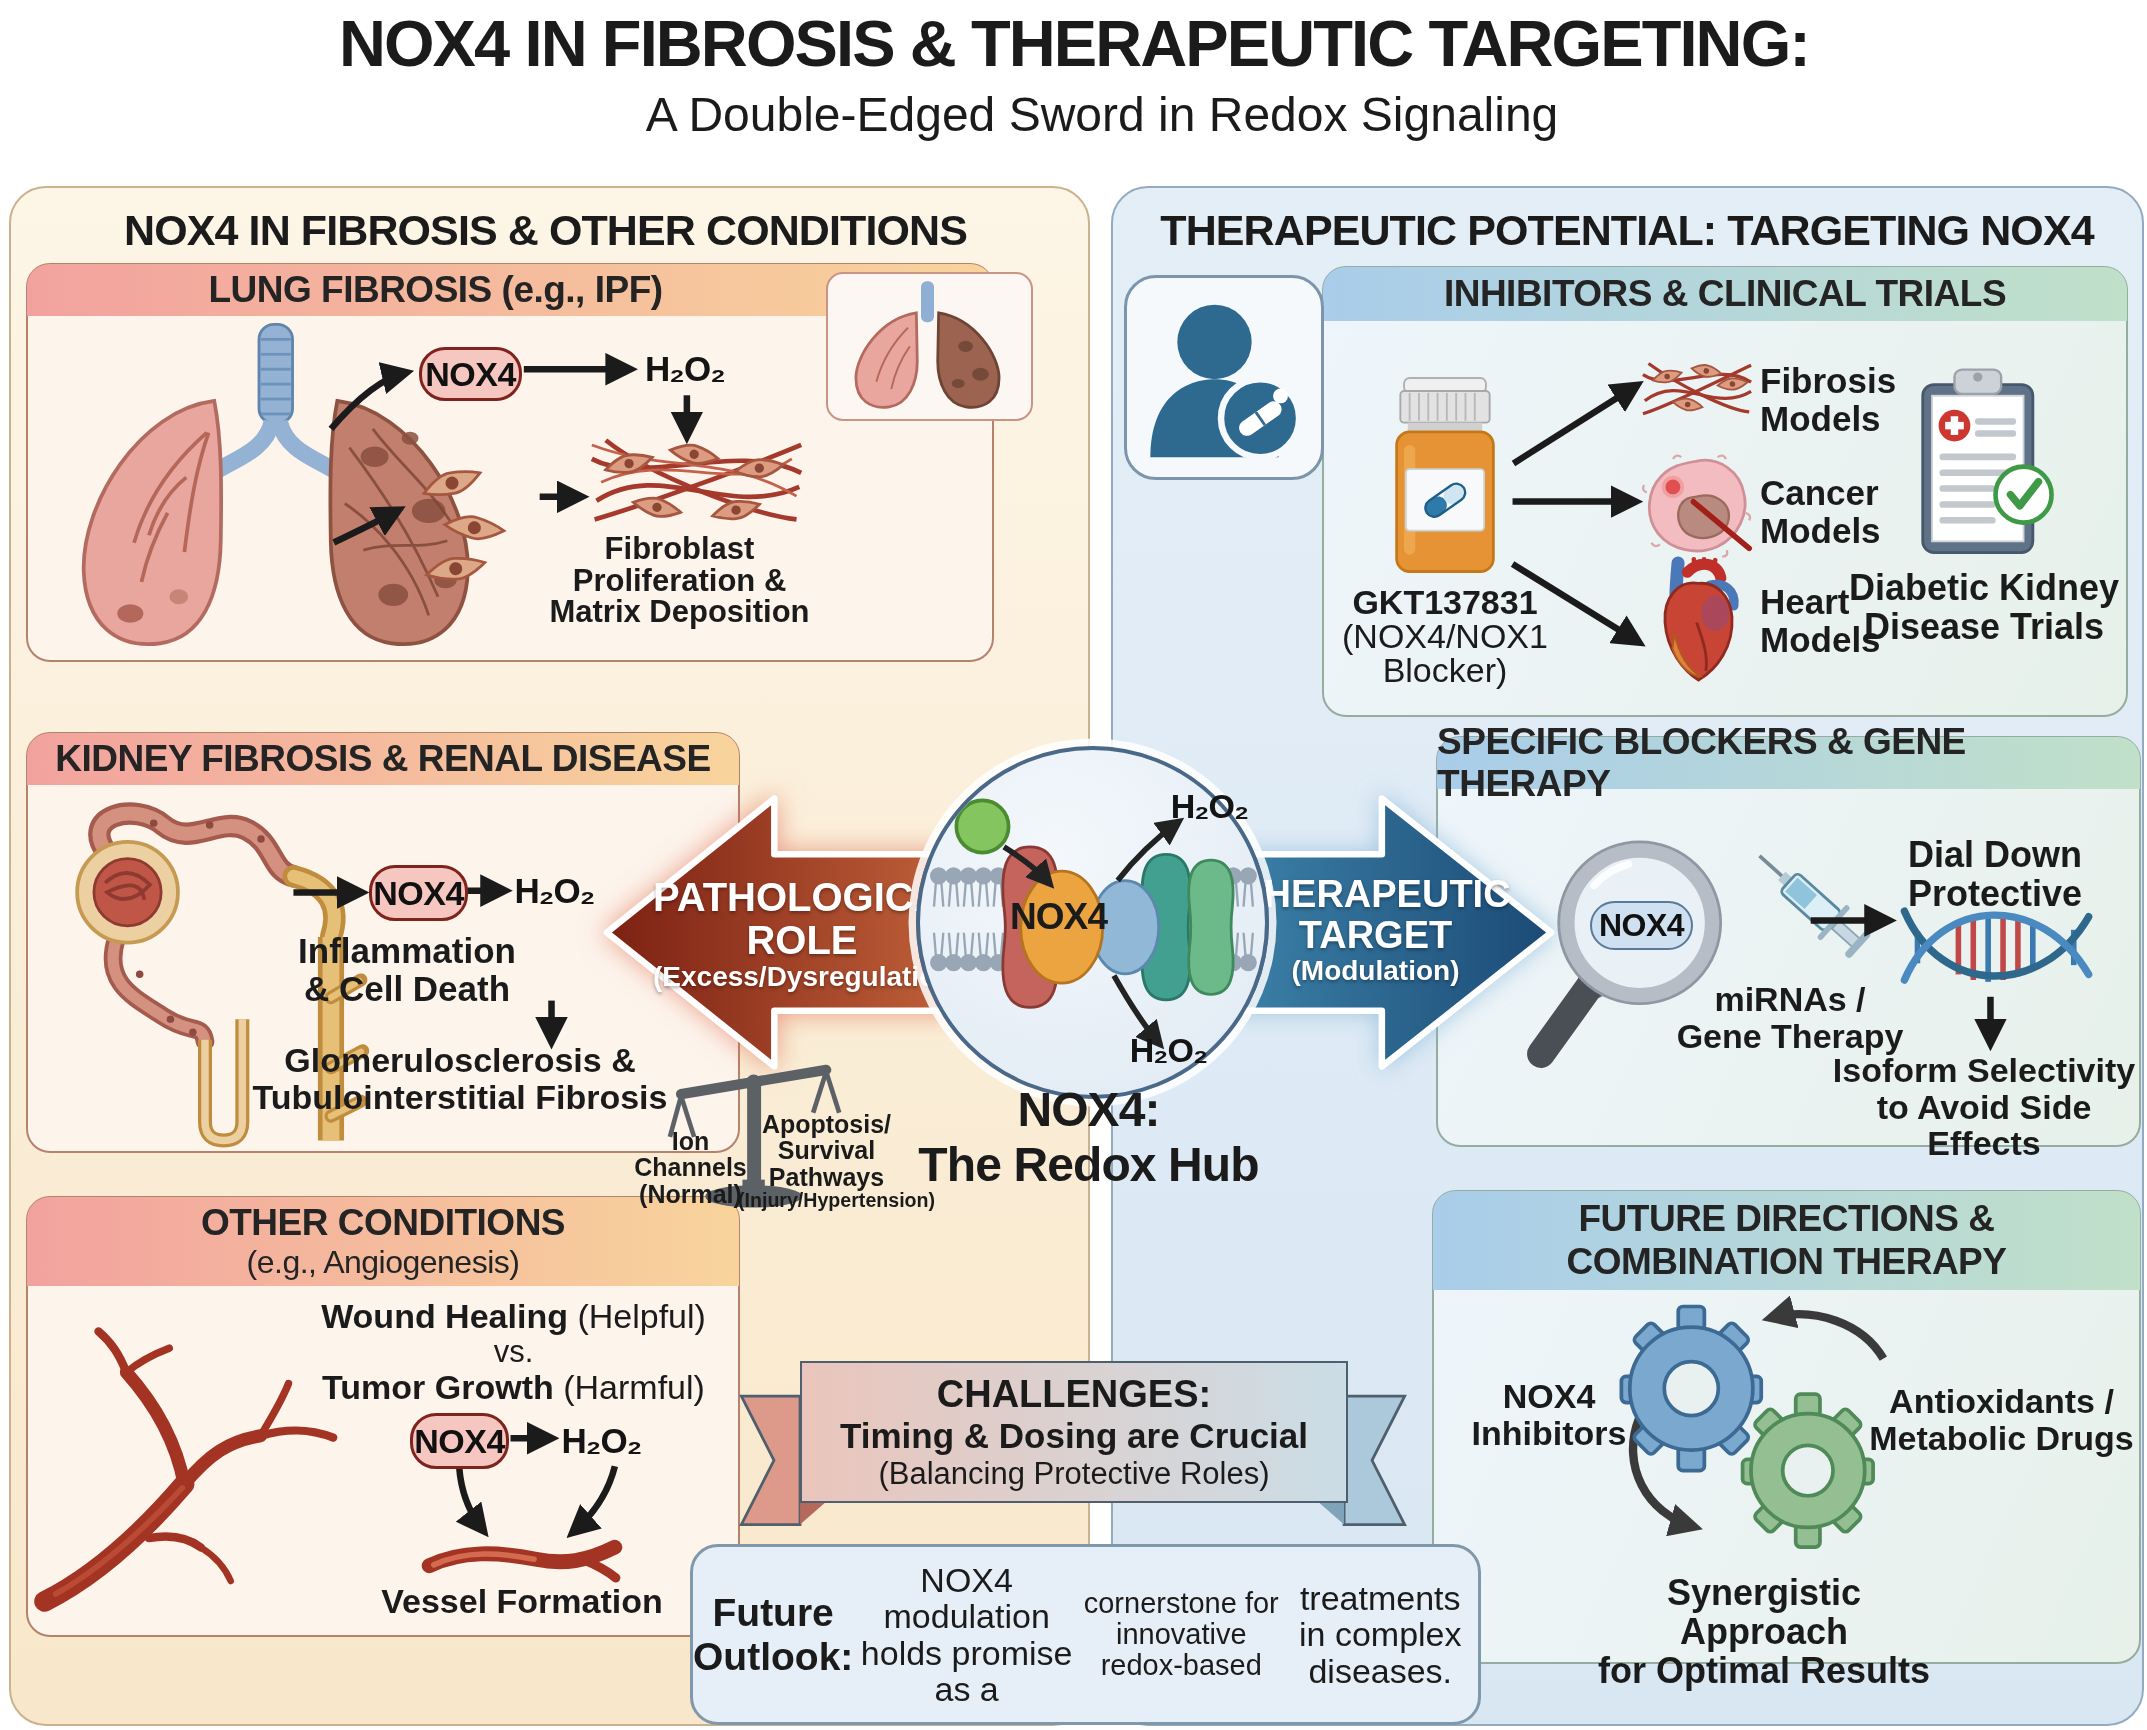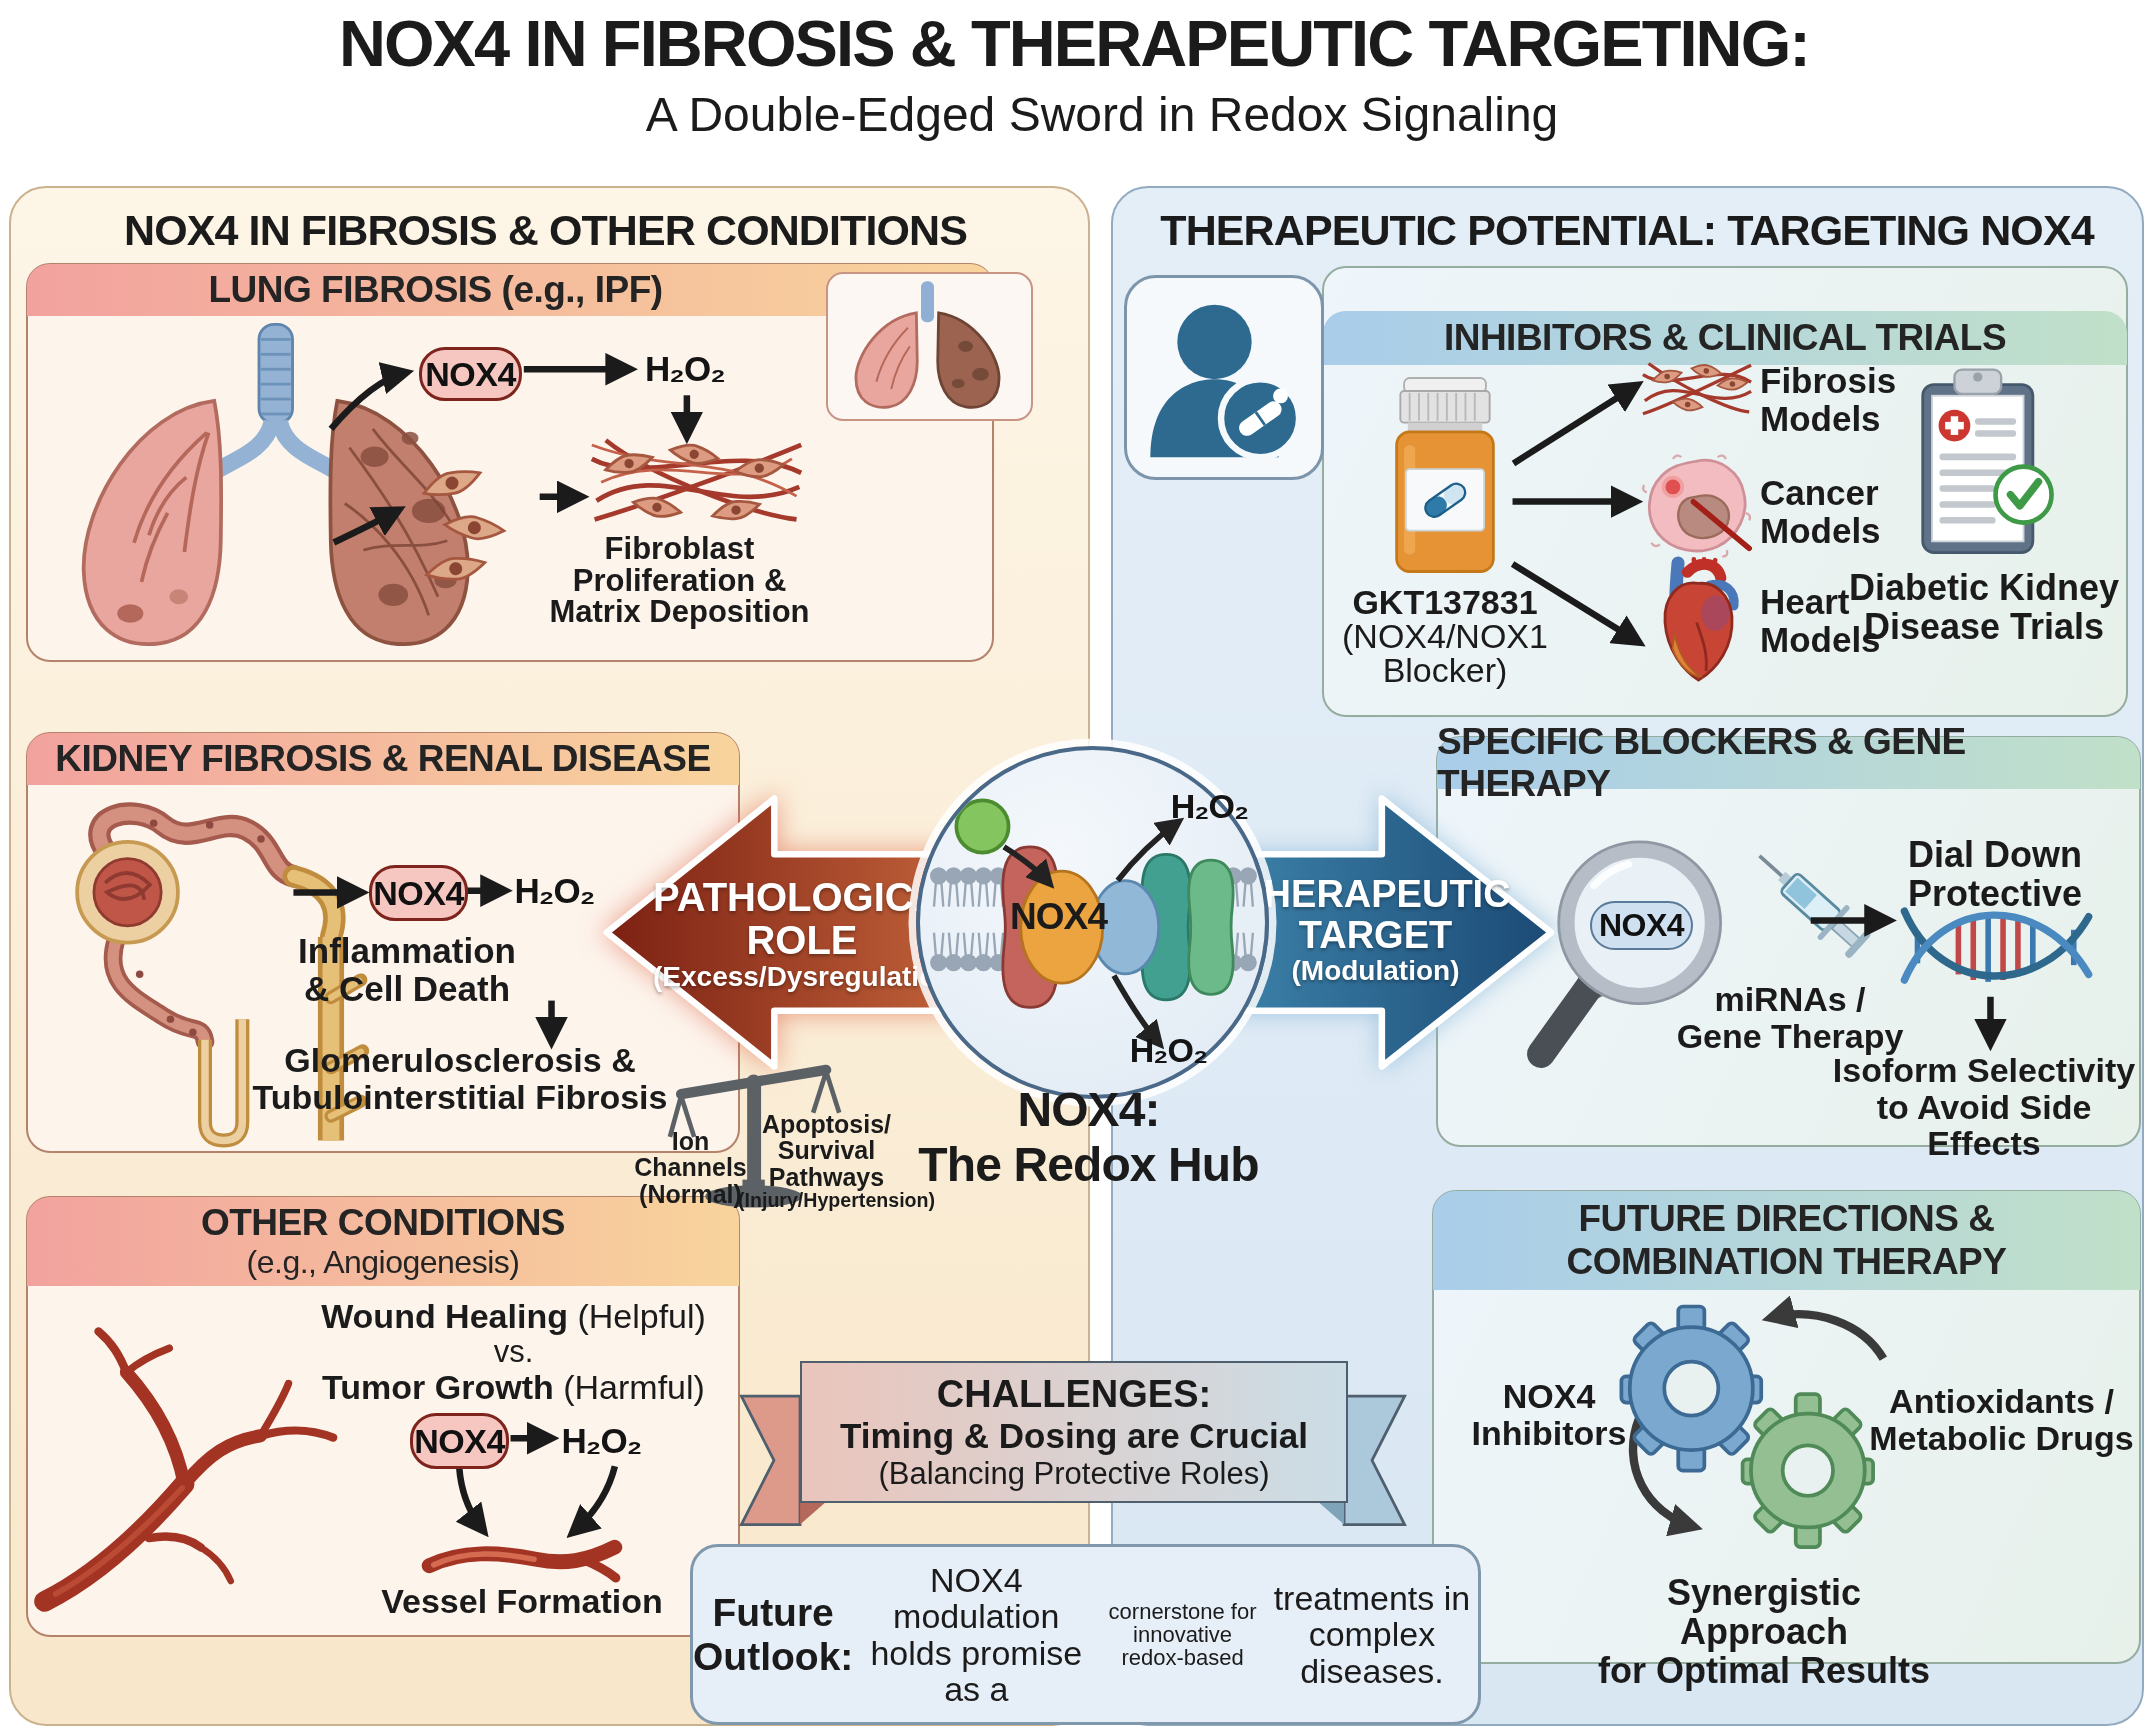--- a/index.html
+++ b/index.html
@@ -289,21 +289,21 @@
   <div class="h2o2" style="left:536px;top:1421px;width:131px;">H₂O₂</div>
 
   <svg style="left:424px;top:1524px;" width="196" height="65" viewBox="0 0 210 70">
     <path d="M5,45 C40,28 80,30 120,38 C150,44 175,40 205,25" fill="none" stroke="#a33423" stroke-width="16" stroke-linecap="round"></path>
     <path d="M170,38 C185,44 196,50 206,58" fill="none" stroke="#a33423" stroke-width="10" stroke-linecap="round"></path>
     <path d="M10,44 C45,28 82,31 118,38" fill="none" stroke="#d46a50" stroke-width="6" stroke-linecap="round"></path>
   </svg>
   <div class="t" style="left:373px;top:1583px;width:298px;font-size:34px;">Vessel Formation</div>
 
   <div class="sbox cool" style="left:1322px;top:266px;width:802px;height:447px;">
-    <div class="band coolband" style="height:54px;font-size:37px;margin-top:44px;">
+    <div class="band coolband" style="height:54px;font-size:37px;">
       <span>INHIBITORS &amp; CLINICAL TRIALS</span>
     </div>
   </div>
 
   <div class="abs" style="left:1124px;top:275px;width:194px;height:199px;background:#f5f9fc;border:3.7px solid #7d95aa;border-radius:32px;"></div>
   <svg style="left:1124px;top:275px;" width="194" height="199" viewBox="0 0 208 214">
     <circle cx="97" cy="72" r="40" fill="#2e6a90"></circle>
     <path d="M28,196 C28,132 66,112 97,112 C128,112 166,132 166,196 Z" fill="#2e6a90"></path>
     <circle cx="146" cy="154" r="42" fill="#2e6a90" stroke="#f5f9fc" stroke-width="7"></circle>
     <g transform="rotate(-35 146 154)">
@@ -734,18 +734,18 @@
               background:linear-gradient(90deg,#eac5bb,#cbdde6);display:flex;flex-direction:column;align-items:center;justify-content:center;text-align:center;">
     <div style="font-size:38px;font-weight:800;">CHALLENGES:</div>
     <div style="font-size:35px;font-weight:800;">Timing &amp; Dosing are Crucial</div>
     <div style="font-size:31px;font-weight:400;">(Balancing Protective Roles)</div>
   </div>
 
   <div class="abs" style="left:690px;top:1544px;width:785px;height:175px;border-radius:28px;background:#e6eef7;border:3.7px solid #8098ac;
               display:flex;flex-direction:row;align-items:center;justify-content:center;text-align:center;">
     <div style="font-size:39px;font-weight:800;">Future Outlook:</div>
     <div style="font-size:34px;font-weight:400;line-height:1.06;">NOX4 modulation holds promise as a</div>
-    <div style="font-size:22px;font-weight:400;line-height:1.06;">cornerstone for innovative redox-based</div>
+    <div style="font-size:29px;font-weight:400;line-height:1.06;">cornerstone for innovative redox-based</div>
     <div style="font-size:34px;font-weight:400;line-height:1.06;">treatments in complex diseases.</div>
   </div>
 
 </div>
 
 
 </body></html>

